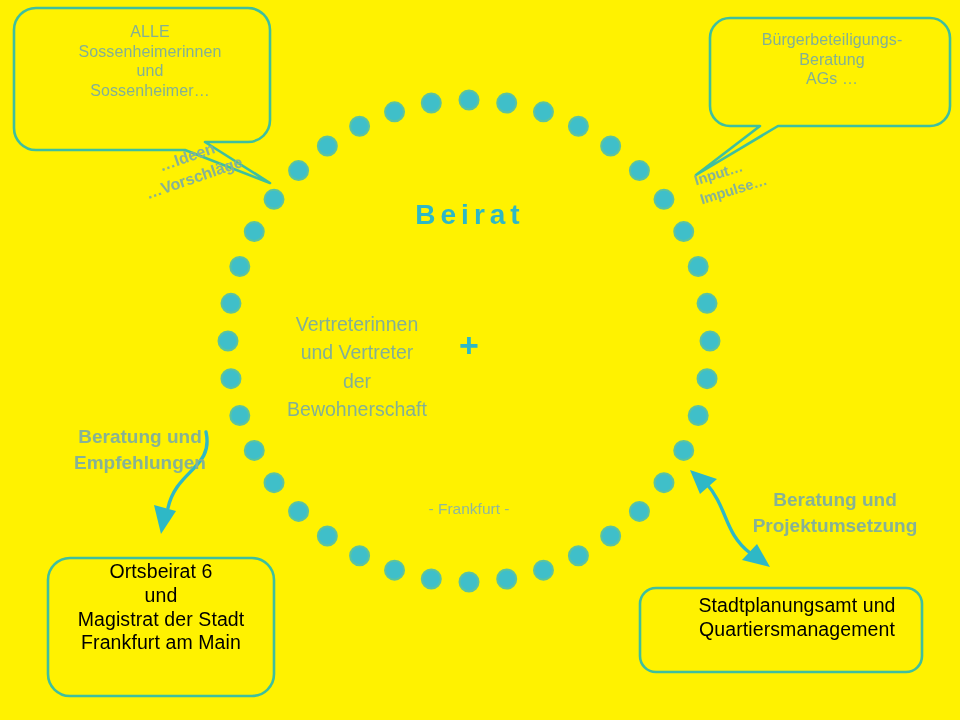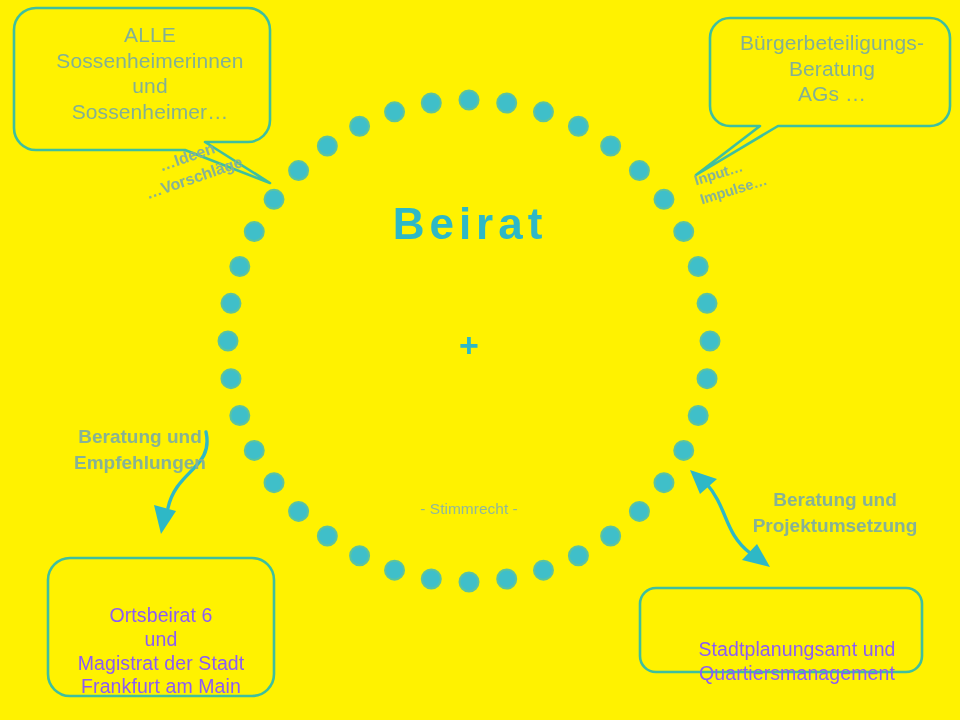--- a/index.html
+++ b/index.html
@@ -33,37 +33,36 @@
   .txt {
     position: absolute;
     text-align: center;
     line-height: 1.22;
     color: #7FAE92;
     white-space: pre-line;
     letter-spacing: .1px;
   }
 
   .bubble-text {
-    font-size: 21px;
+    font-size: 16px;
     color: #83B094;
   }
 
   .box-text {
     font-size: 19.5px;
-    color: #8b5cf6;
-    margin-top: 44px;
+    color: #000000;
   }
 
   #title-beirat {
     position: absolute;
     left: 300px;
     top: 199px;
     width: 340px;
     text-align: center;
-    font-size: 44px;
+    font-size: 28px;
     font-weight: bold;
     letter-spacing: 5px;
     color: #2EB8C6;
   }
 
   .col-text {
     position: absolute;
     font-size: 19.5px;
     color: #83B094;
     text-align: center;
@@ -246,25 +245,29 @@
 
   <div class="txt bubble-text" style="left:714px; top:30px; width:236px;">Bürgerbeteiligungs-
 Beratung
 AGs …</div>
 
   <div class="rot-label" id="label-input">Input…
 Impulse…</div>
 
   <div id="title-beirat">Beirat</div>
 
+  <div class="col-text" style="left:272px; top:310px; width:170px;">Vertreterinnen
+und Vertreter
+der
+Bewohnerschaft</div>
 
   <div id="plus-sign">+</div>
 
 
-  <div id="stimmrecht">- Stimmrecht -</div>
+  <div id="stimmrecht">- Frankfurt -</div>
 
   <div class="flow-label" id="label-beratung-left">Beratung und
 Empfehlungen</div>
 
   <div class="txt box-text" style="left:48px; top:560px; width:226px;">Ortsbeirat 6
 und
 Magistrat der Stadt
 Frankfurt am Main</div>
 
   <div class="flow-label" id="label-beratung-right">Beratung und

